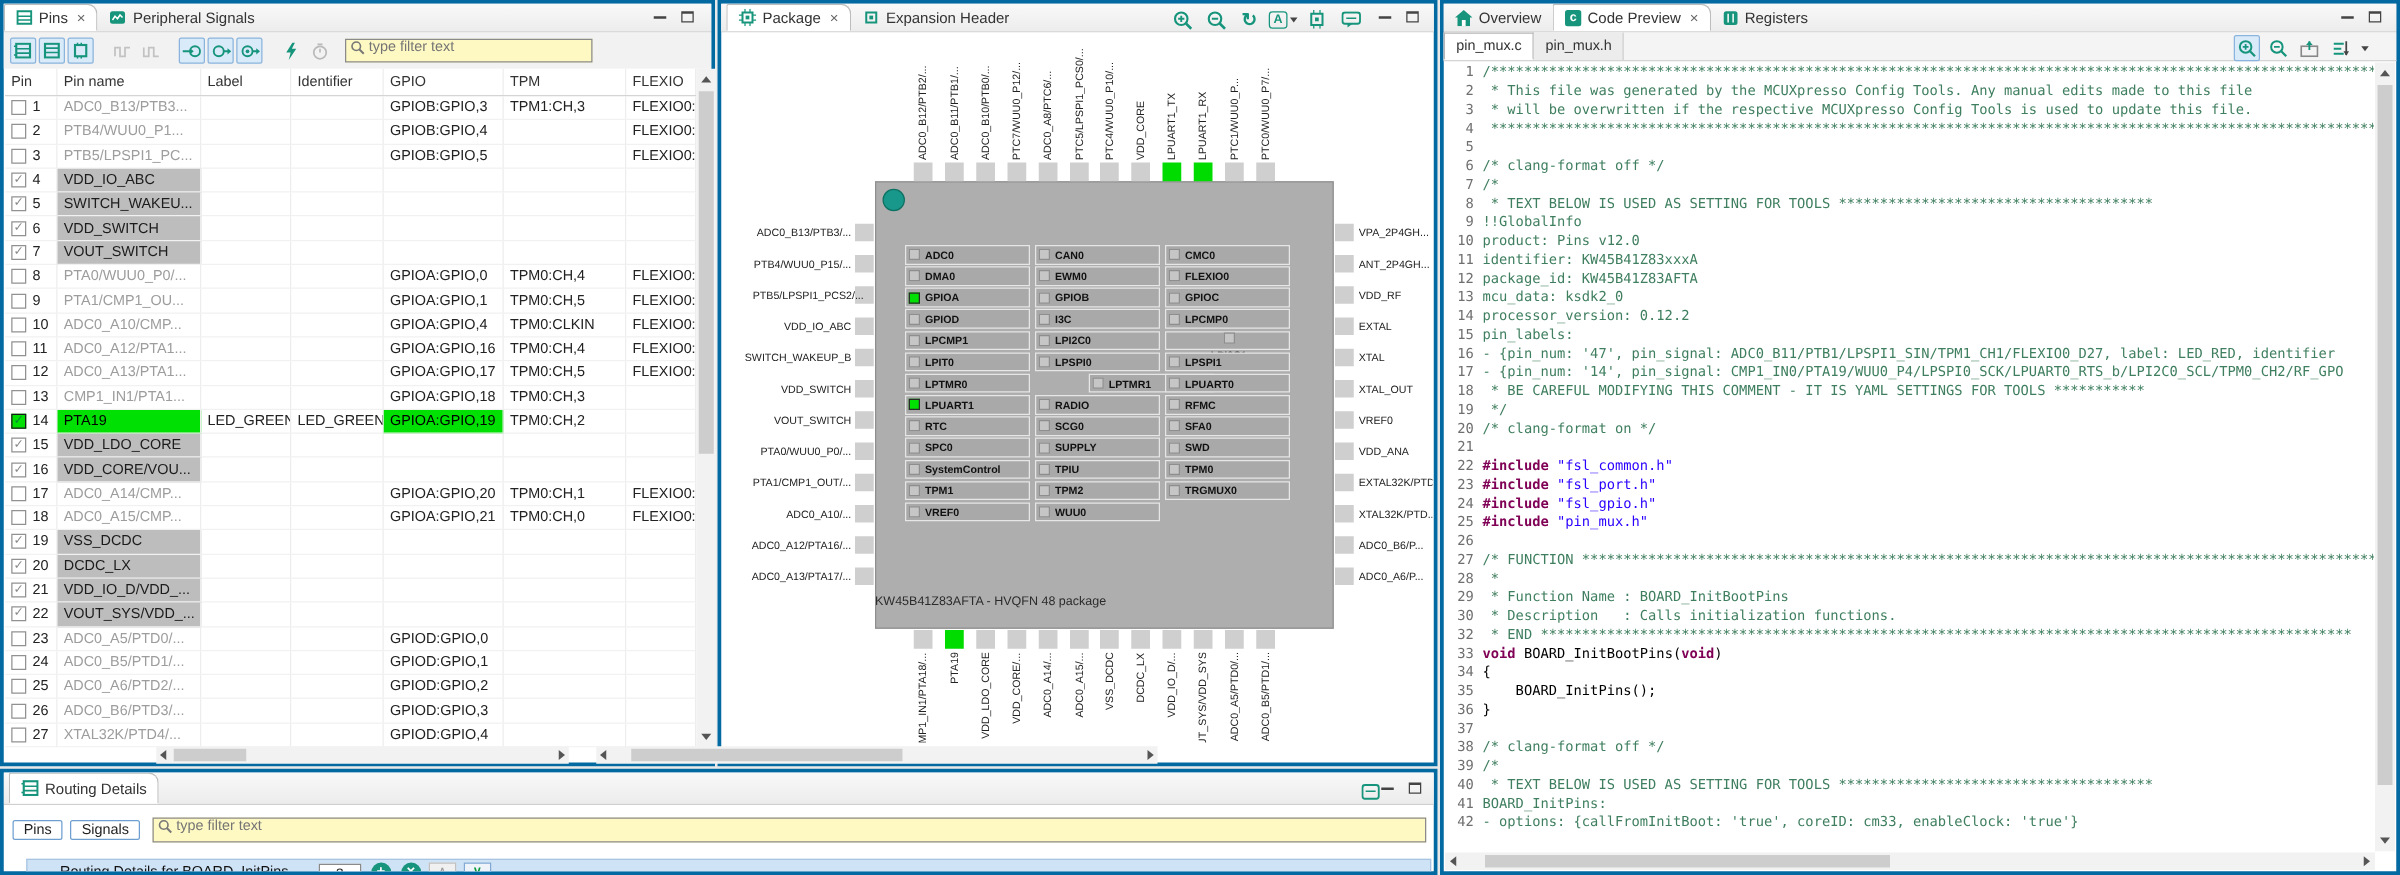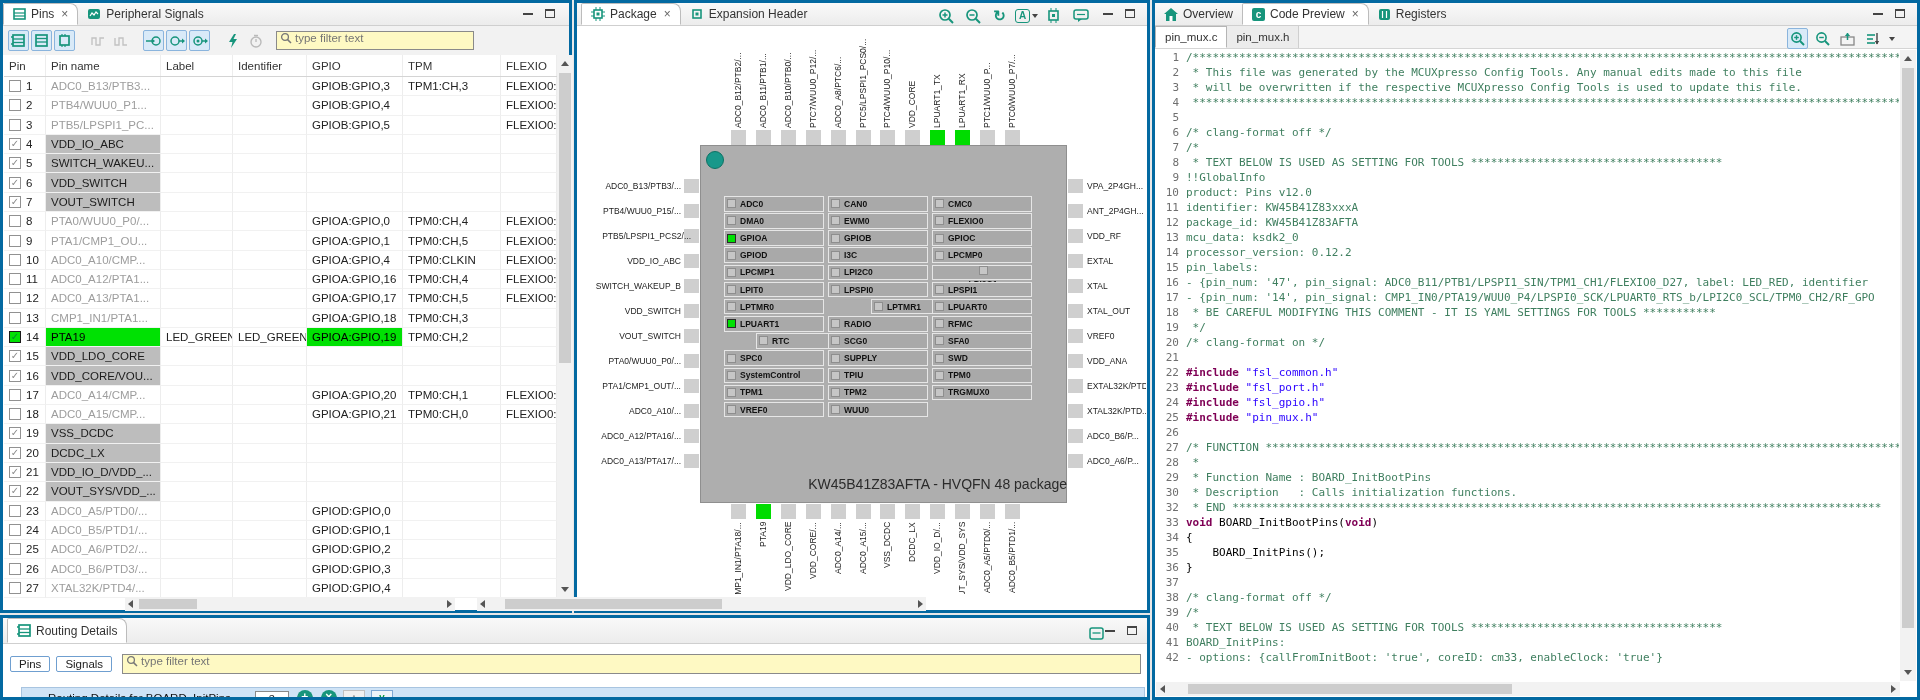--- a/index.html
+++ b/index.html
@@ -49,21 +49,21 @@
   .sbthumb{position:absolute;background:#cdcdcd}
   .arr{position:absolute;width:0;height:0}
   .arr.l{border-top:4px solid transparent;border-bottom:4px solid transparent;border-right:5px solid #555}
   .arr.r{border-top:4px solid transparent;border-bottom:4px solid transparent;border-left:5px solid #555}
   .arr.u{border-left:4px solid transparent;border-right:4px solid transparent;border-bottom:5px solid #555}
   .arr.d{border-left:4px solid transparent;border-right:4px solid transparent;border-top:5px solid #555}
   
   #pkg-canvas{position:absolute;left:1px;top:23px;right:1px;bottom:16px;background:#fff;overflow:hidden}
   #chip{position:absolute;left:122px;top:119px;width:367px;height:358px;background:#aeaeae;border:1px solid #8f8f8f}
   #pin1dot{position:absolute;left:128px;top:125px;width:18px;height:18px;border-radius:50%;background:#18988a;border:1px solid #0d7264}
-  #chip-title{position:absolute;left:122px;top:450px;width:367px;text-align:right;font-size:14px;color:#2b2b2b}
+  #chip-title{position:absolute;left:122px;top:450px;width:367px;text-align:left;font-size:10px;color:#2b2b2b}
   .blk{position:absolute;width:100px;height:15.5px;background:#a9a9a9;border:1px solid #e6e6e6;display:flex;align-items:center;gap:4px;padding-left:2px}
   .blk .bcb{width:9px;height:9px;background:#c6c6c6;border:1px solid #8e8e8e;flex:0 0 auto}
   .blk .bcb.on{background:#00e103;border-color:#2a2a2a}
   .blk span{font-size:8.5px;font-weight:bold;color:#111;white-space:nowrap}
   .stub{position:absolute;background:#cfcfcf}
   .stub.on{background:#00dc00}
   .vlab{position:absolute;writing-mode:vertical-rl;transform:rotate(180deg);width:15px;overflow:hidden;font-size:8.5px;color:#222;white-space:nowrap;line-height:15px}
   .vlab.anch-top{text-align:right}
   .hlab{position:absolute;font-size:8.5px;color:#222;white-space:nowrap;overflow:hidden;height:12px;line-height:12px}
   .hlab.rt{text-align:right}
@@ -742,21 +742,21 @@
         <span>LPIT0</span>
       </div>
       <div class="blk" style="left: 146px; top: 272.9px;">
         <span class="bcb"></span>
         <span>LPTMR0</span>
       </div>
       <div class="blk" style="left: 146px; top: 290.05px;">
         <span class="bcb on"></span>
         <span>LPUART1</span>
       </div>
-      <div class="blk" style="left: 146px; top: 307.2px; margin-left: 32px;">
+      <div class="blk" style="left: 146px; top: 307.2px;">
         <span class="bcb"></span>
         <span>RTC</span>
       </div>
       <div class="blk" style="left: 146px; top: 324.35px;">
         <span class="bcb"></span>
         <span>SPC0</span>
       </div>
       <div class="blk" style="left: 146px; top: 341.5px;">
         <span class="bcb"></span>
         <span>SystemControl</span>

